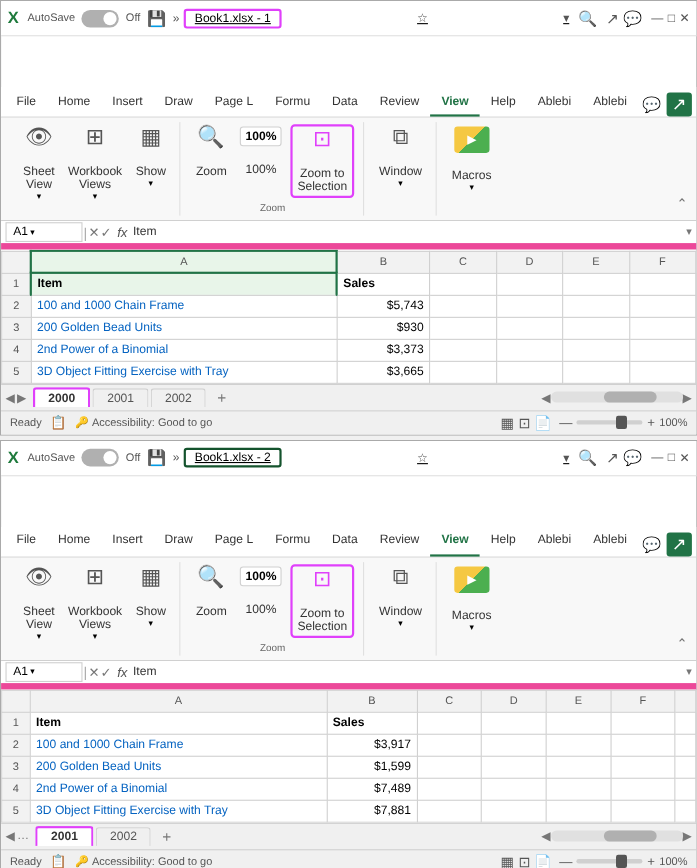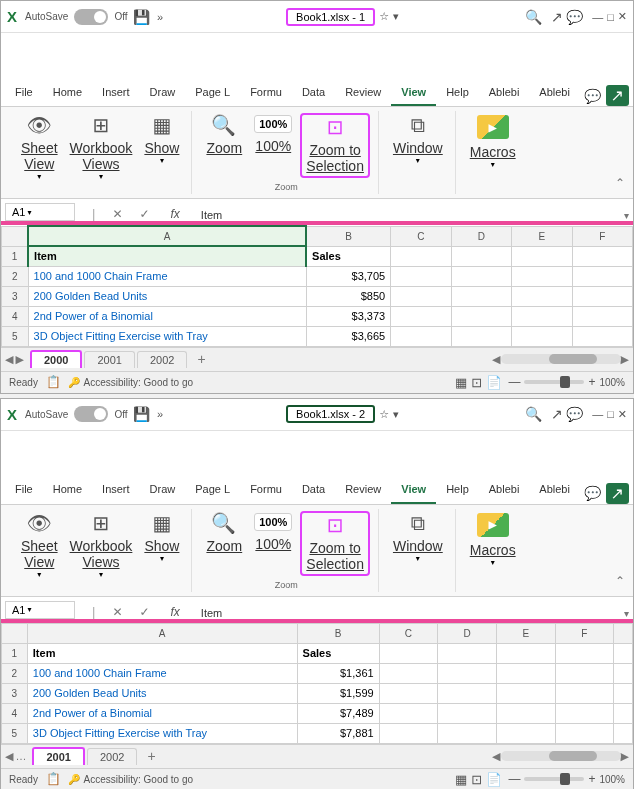--- a/index.html
+++ b/index.html
@@ -43,22 +43,23 @@
       width: 12px; height: 12px;
       background: #fff;
       border-radius: 50%;
       margin-left: auto;
     }
     .title-bar .title-center {
       flex: 1;
       text-align: center;
       display: flex;
       align-items: center;
-      justify-content: center;
+      justify-content: space-between;
       gap: 4px;
+      text-decoration: underline;
     }
     .title-box {
       border: 2px solid #e040fb;
       border-radius: 3px;
       padding: 1px 8px;
       font-size: 11px;
       font-weight: 500;
     }
 
     
@@ -124,43 +125,42 @@
       padding: 2px 4px;
       border-radius: 3px;
       min-width: 36px;
     }
     .ribbon-btn .btn-icon {
       font-size: 20px;
       line-height: 1;
       color: #555;
     }
     .ribbon-btn .btn-label {
-      font-size: 14px;
+      font-size: 11px;
       color: #333;
       text-align: center;
-      margin-top: 5px;
+      margin-top: 15px;
       white-space: pre-line;
-      text-decoration: underline;
     }
 
     
     .zoom-selection-btn {
       border: 2px solid #e040fb;
       border-radius: 4px;
     }
 
     
     .formula-bar {
       display: flex;
-      align-items: flex-end;
-      border-bottom: 4px solid #ec4899;
+      align-items: center;
+      border-bottom: 6px solid #ec4899;
       height: 26px;
       background: #fff;
       padding: 0 4px;
-      gap: 17px;
+      gap: 1px;
     }
     .cell-ref {
       width: 70px;
       border: 1px solid #d0d0d0;
       padding: 2px 6px;
       font-size: 11px;
       background: #fff;
       display: flex; align-items: center;
     }
 
@@ -454,30 +454,30 @@
           <td style="font-weight:bold;background:#e8f5e9;border-left:2px solid #217346;border-right:2px solid #217346;">Item</td>
           <td style="font-weight:bold;">Sales</td>
           <td></td>
           <td></td>
           <td></td>
           <td></td>
         </tr>
         <tr class="data-row">
           <td class="row-header">2</td>
           <td class="link-cell">100 and 1000 Chain Frame</td>
-          <td class="sales-cell">$3,705</td>
+          <td class="sales-cell">$5,743</td>
           <td></td>
           <td></td>
           <td></td>
           <td></td>
         </tr>
         <tr class="data-row">
           <td class="row-header">3</td>
           <td class="link-cell">200 Golden Bead Units</td>
-          <td class="sales-cell">$850</td>
+          <td class="sales-cell">$930</td>
           <td></td>
           <td></td>
           <td></td>
           <td></td>
         </tr>
         <tr class="data-row">
           <td class="row-header">4</td>
           <td class="link-cell">2nd Power of a Binomial</td>
           <td class="sales-cell">$3,373</td>
           <td></td>
@@ -678,21 +678,21 @@
           <td style="font-weight:bold;">Sales</td>
           <td></td>
           <td></td>
           <td></td>
           <td></td>
           <td></td>
         </tr>
         <tr class="data-row">
           <td class="row-header">2</td>
           <td class="link-cell">100 and 1000 Chain Frame</td>
-          <td class="sales-cell">$1,361</td>
+          <td class="sales-cell">$3,917</td>
           <td></td>
           <td></td>
           <td></td>
           <td></td>
           <td></td>
         </tr>
         <tr class="data-row">
           <td class="row-header">3</td>
           <td class="link-cell">200 Golden Bead Units</td>
           <td class="sales-cell">$1,599</td>

